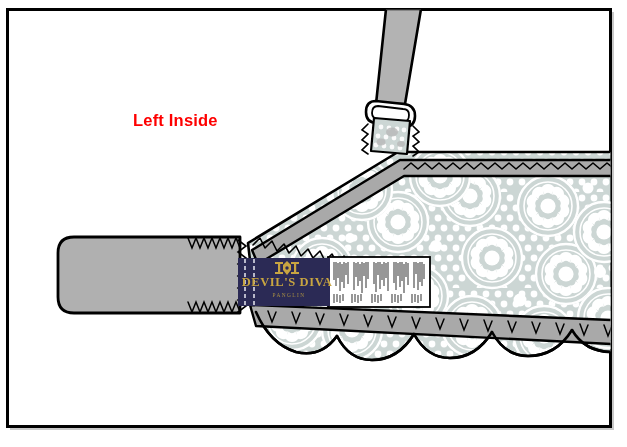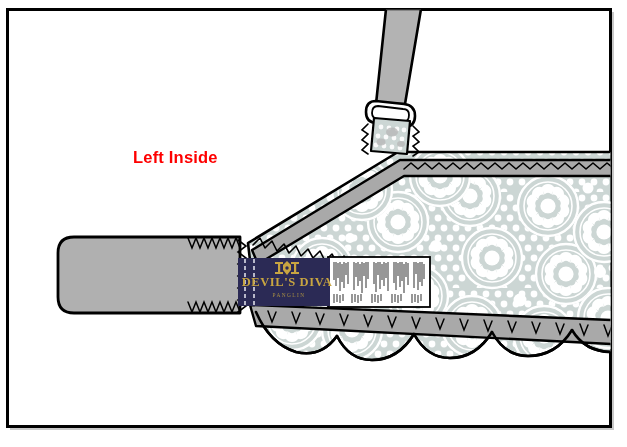--- a/index.html
+++ b/index.html
@@ -1,21 +1,21 @@
 <!DOCTYPE html>
 <html><head>
 <meta charset="utf-8">
 <title>Technical Flat Sketch</title>
 <style>
   html,body{margin:0;padding:0;background:#ffffff;}
   body{width:627px;height:447px;overflow:hidden;
        font-family:"Liberation Sans",sans-serif;}
   #stage{position:relative;width:627px;height:447px;background:#ffffff;}
   #art{position:absolute;left:0;top:0;}
-  .anno{position:absolute;pointer-events:none;margin-top:37px;}
+  .anno{position:absolute;pointer-events:none;}
   #annotation-left-inside{
     left:133px; top:111px;
     font-family:"Liberation Sans",sans-serif;
     font-size:16.5px; font-weight:600; letter-spacing:.2px;
     color:#fe0000; white-space:nowrap;
   }
 </style>
 </head>
 <body>
 

